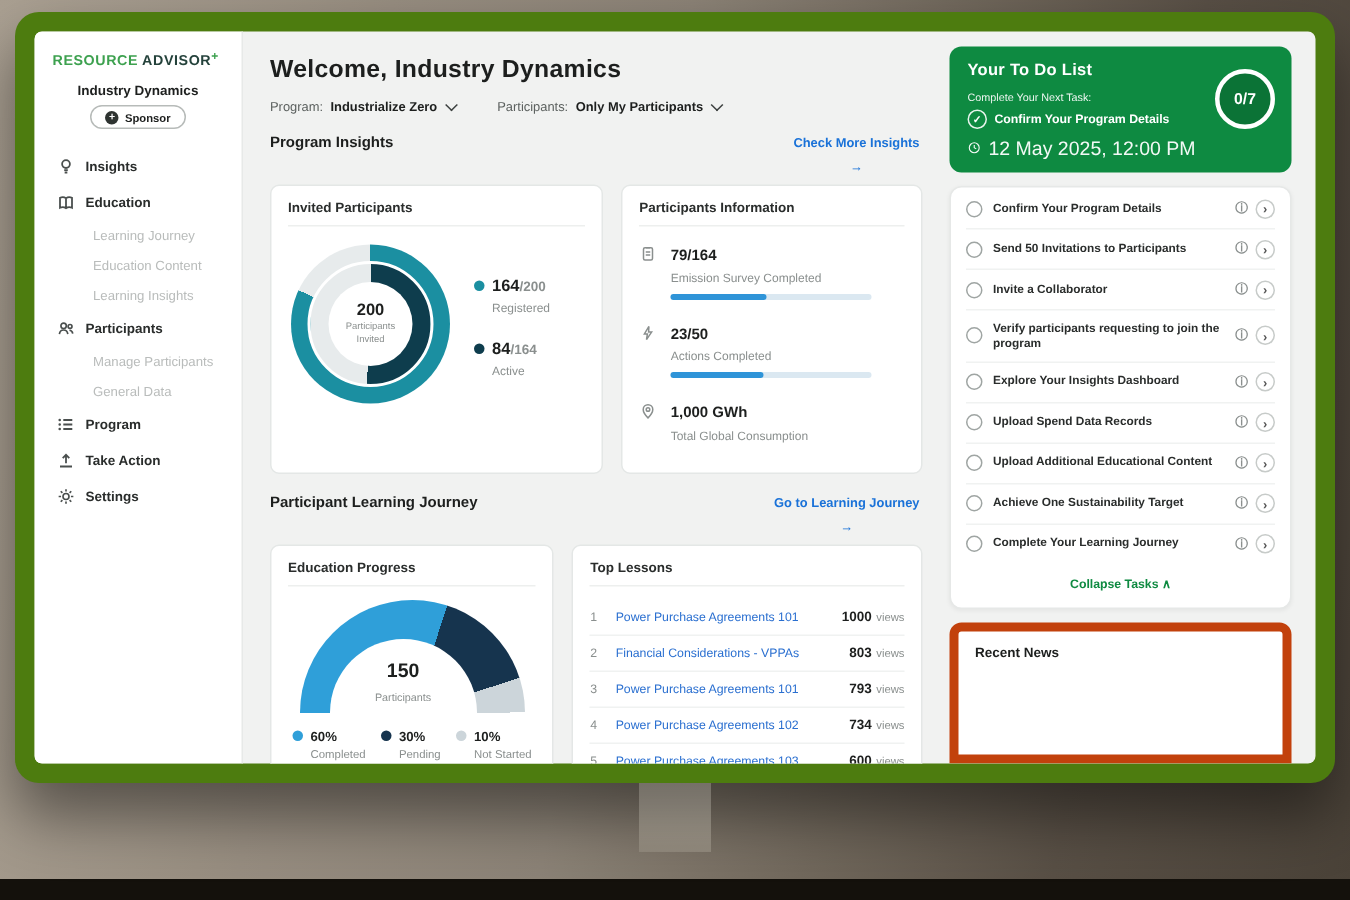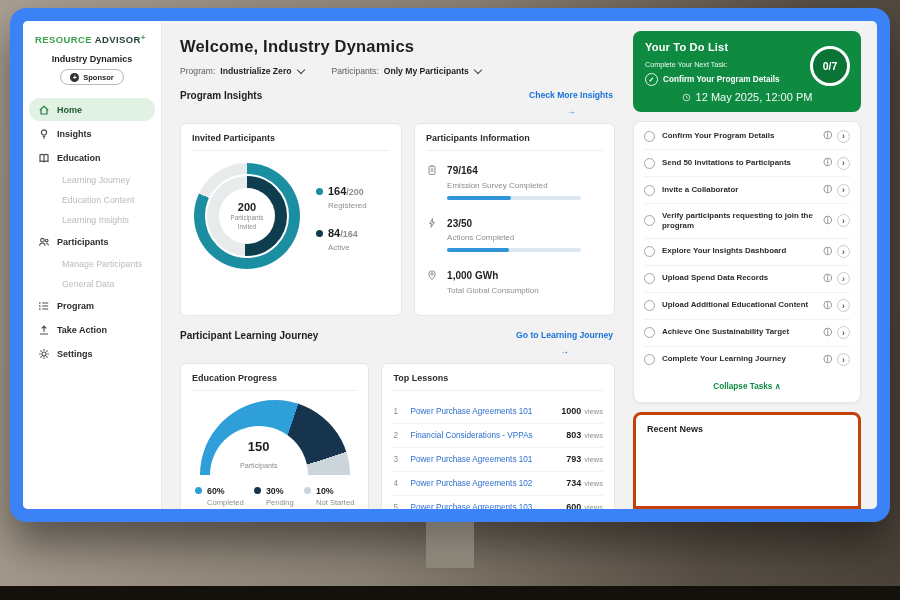--- a/index.html
+++ b/index.html
@@ -3,21 +3,21 @@
 <meta charset="utf-8">
 <style>
   html,body { margin:0; padding:0; width:900px; height:600px; overflow:hidden;
     font-family:"Liberation Sans", sans-serif; }
   .scene { position:absolute; inset:0;
     background:linear-gradient(100deg,#aaa092 0%,#978d80 26%,#8b8276 46%,#70675b 64%,#584f45 80%,#4a4238 100%); }
   .floor { position:absolute; left:0; bottom:0; width:100%; height:14px; background:#14110c; }
   .stand { position:absolute; left:426px; top:518px; width:48px; height:50px;
     background:linear-gradient(180deg,#c6beb0,#938b7e); }
   .monitor { position:absolute; left:10px; top:8px; width:880px; height:514px;
-    background:#3b82f6; border-radius:16px; padding:13px; box-sizing:border-box;
+    background:#4d7c0f; border-radius:16px; padding:13px; box-sizing:border-box;
     box-shadow:0 22px 40px rgba(0,0,0,.45); }
   .screen { width:100%; height:100%; background:#f1f2f1; border-radius:5px; overflow:hidden;
     display:flex; color:#1d1f1e; }
 
   
   .sidebar { width:138px; min-width:138px; background:#fff; border-right:1px solid #e7e9e8;
     padding-top:10px; display:flex; flex-direction:column; }
   .logo { padding:2px 12px 6px; font-weight:bold; font-size:9.5px; letter-spacing:.4px; }
   .logo .p1 { color:#3da14f; } .logo .p2 { color:#24423b; } .logo .plus { color:#3da14f; font-size:8px; vertical-align:3px; }
   .org { text-align:center; padding:3px 0 9px; }
@@ -66,21 +66,21 @@
   .info-row { display:flex; gap:9px; margin-bottom:13px; }
   .info-ico { width:12px; min-width:12px; color:#8a8f8e; padding-top:2px; }
   .info-ico svg { width:12px; height:12px; }
   .info-val { font-size:10px; font-weight:bold; }
   .info-lab { font-size:8px; color:#8a8f8e; margin:2.5px 0 6px; }
   .bar { width:134px; height:4px; border-radius:2px; background:#dbe8f1; }
   .bar-fill { height:100%; border-radius:2px; background:#2f94d8; }
 
   .gauge-wrap { position:relative; width:150px; height:76px; overflow:hidden; margin:4px auto 0; }
   .gauge-arc { position:absolute; left:0; top:0; width:150px; height:150px; border-radius:50%; }
-  .gauge-hole { position:absolute; left:10px; top:26px; width:98px; height:98px; border-radius:50%;
+  .gauge-hole { position:absolute; left:20px; top:26px; width:98px; height:98px; border-radius:50%;
     background:#fff; text-align:center; box-sizing:border-box; padding-top:13px; }
   .gauge-hole b { font-size:13px; display:block; }
   .gauge-hole span { font-size:7.2px; color:#8a8f8e; }
   .glegend { display:flex; justify-content:space-between; margin-top:10px; padding:0 3px; }
   .gitem { font-size:8.8px; font-weight:bold; }
   .glab { display:block; color:#8a8f8e; font-size:7.6px; font-weight:normal; margin:2.5px 0 0 12px; }
 
   .lesson { display:flex; align-items:center; gap:8px; padding:6.5px 0; border-bottom:1px solid #f0f2f1; font-size:8.2px; }
   .lesson:last-child { border-bottom:none; }
   .rank { color:#8a8f8e; width:9px; }
@@ -89,37 +89,37 @@
   .vunit { font-size:7.5px; color:#8a8f8e; margin-left:3px; font-weight:normal; }
 
   
   .right { width:228px; min-width:228px; padding:10px 16px 0 4px; display:flex; flex-direction:column; }
   .todo-head { background:#0e8a41; border-radius:8px; color:#fff; padding:10px 12px 9px; position:relative; }
   .todo-title { font-size:11px; font-weight:bold; letter-spacing:.2px; }
   .todo-sub { font-size:7.2px; opacity:.92; margin-top:7px; }
   .todo-next { display:flex; gap:5px; align-items:center; margin-top:4px; font-size:8.2px; font-weight:bold; max-width:150px; }
   .check-circ { width:11px; height:11px; min-width:11px; border:1px solid rgba(255,255,255,.9);
     border-radius:50%; font-size:7px; display:flex; align-items:center; justify-content:center; }
-  .todo-when { display:flex; gap:5px; align-items:center; margin-top:5px; font-size:11px; opacity:.95;justify-content:center; }
+  .todo-when { display:flex; gap:5px; align-items:center; margin-top:5px; font-size:13px; opacity:.95; }
   .todo-when svg { width:9px; height:9px; }
   .ring { position:absolute; right:11px; top:15px; width:40px; height:40px; border-radius:50%;
     border:3.5px solid #fff; background:#0b7336; display:flex; align-items:center; justify-content:center;
     font-weight:bold; font-size:10.5px; box-sizing:border-box; }
   .tasks-card { background:#fff; border:1px solid #e6e8e7; border-radius:8px; margin-top:9px;
     padding:1px 10px 2px; box-shadow:0 1px 3px rgba(0,0,0,.05); }
   .task-row { display:flex; align-items:center; gap:7px; padding:6.5px 0; border-bottom:1px solid #f0f2f1;
     font-size:7.9px; color:#2a2d2c; font-weight:600; cursor:pointer; }
   .task-check { width:11px; min-width:11px; height:11px; border:1.3px solid #9fa5a3; border-radius:50%; box-sizing:border-box; }
   .task-label { flex:1; line-height:1.3; }
   .task-icons { margin-left:auto; display:flex; align-items:center; gap:5px; }
   .info-glyph { color:#8a8f8e; font-size:8.5px; }
   .chev { width:13px; height:13px; min-width:13px; border:1px solid #c7cbc9; border-radius:50%;
     color:#555; font-size:8.5px; display:flex; align-items:center; justify-content:center; box-sizing:border-box; }
   .collapse-row { text-align:center; color:#0e8a41; font-weight:bold; font-size:8.2px; padding:8px 0 9px; cursor:pointer; border-bottom:none; }
-  .news { margin-top:9px; background:#fff; border:3px solid #c2410c; border-radius:8px 8px 0 0;
+  .news { margin-top:9px; background:#fff; border:6px solid #c2410c; border-radius:8px 8px 0 0;
     padding:9px 11px; font-size:9px; font-weight:bold; flex:1; }
 </style>
 </head>
 <body>
 
 <div class="scene"></div>
 <div class="stand"></div>
 <div class="floor"></div>
 
 <div class="monitor">
@@ -131,29 +131,20 @@
       <span class="p2">ADVISOR</span><span class="plus">+</span>
     </div>
     <div class="org">
       <div class="org-name">Industry Dynamics</div>
       <span class="badge">
         <span class="badge-ico">+</span>
         <span>Sponsor</span>
       </span>
     </div>
     <div class="nav">
-      <div class="nav-item active">
-        <span class="nav-icon">
-              <svg viewBox="0 0 12 12" fill="none" stroke="currentColor" stroke-width="1.2">
-                <path d="M1.8 6.2 6 2.4l4.2 3.8"></path>
-                <path d="M3 5.4V10h6V5.4"></path>
-              </svg>
-            </span>
-        <span>Home</span>
-      </div>
       <div class="nav-item">
         <span class="nav-icon">
               <svg viewBox="0 0 12 12" fill="none" stroke="currentColor" stroke-width="1.2">
                 <circle cx="6" cy="4.4" r="2.6"></circle>
                 <path d="M4.8 8.4h2.4M5.1 10h1.8"></path>
               </svg>
             </span>
         <span>Insights</span>
       </div>
       <div class="nav-item">

